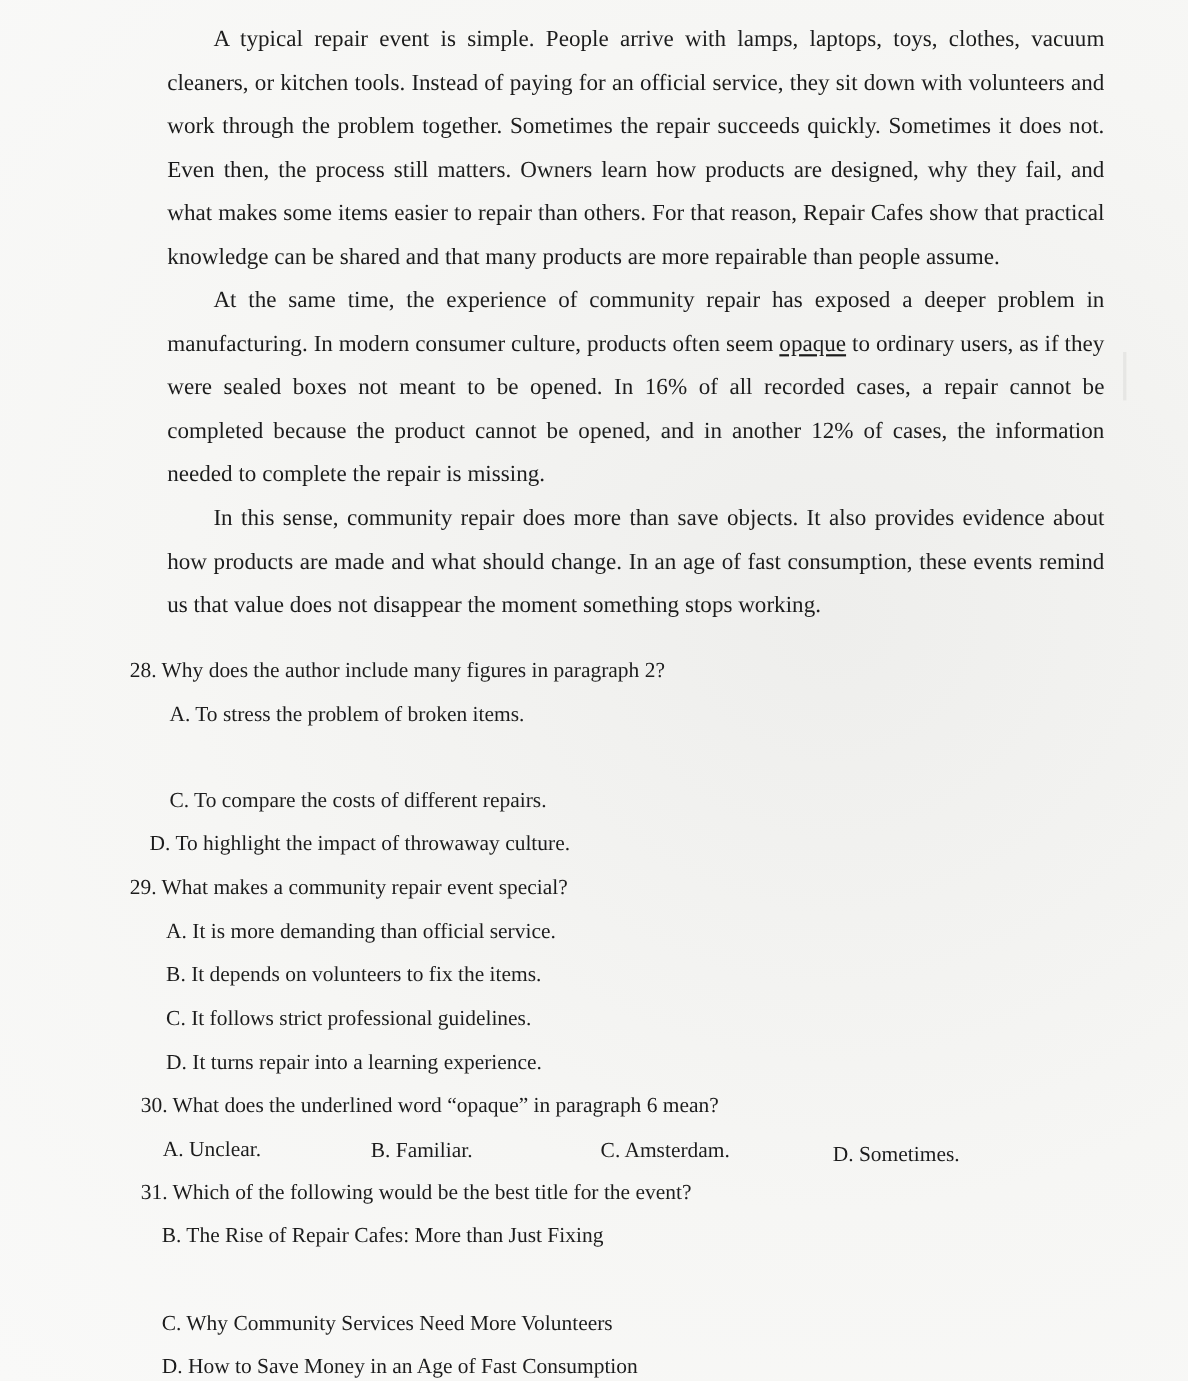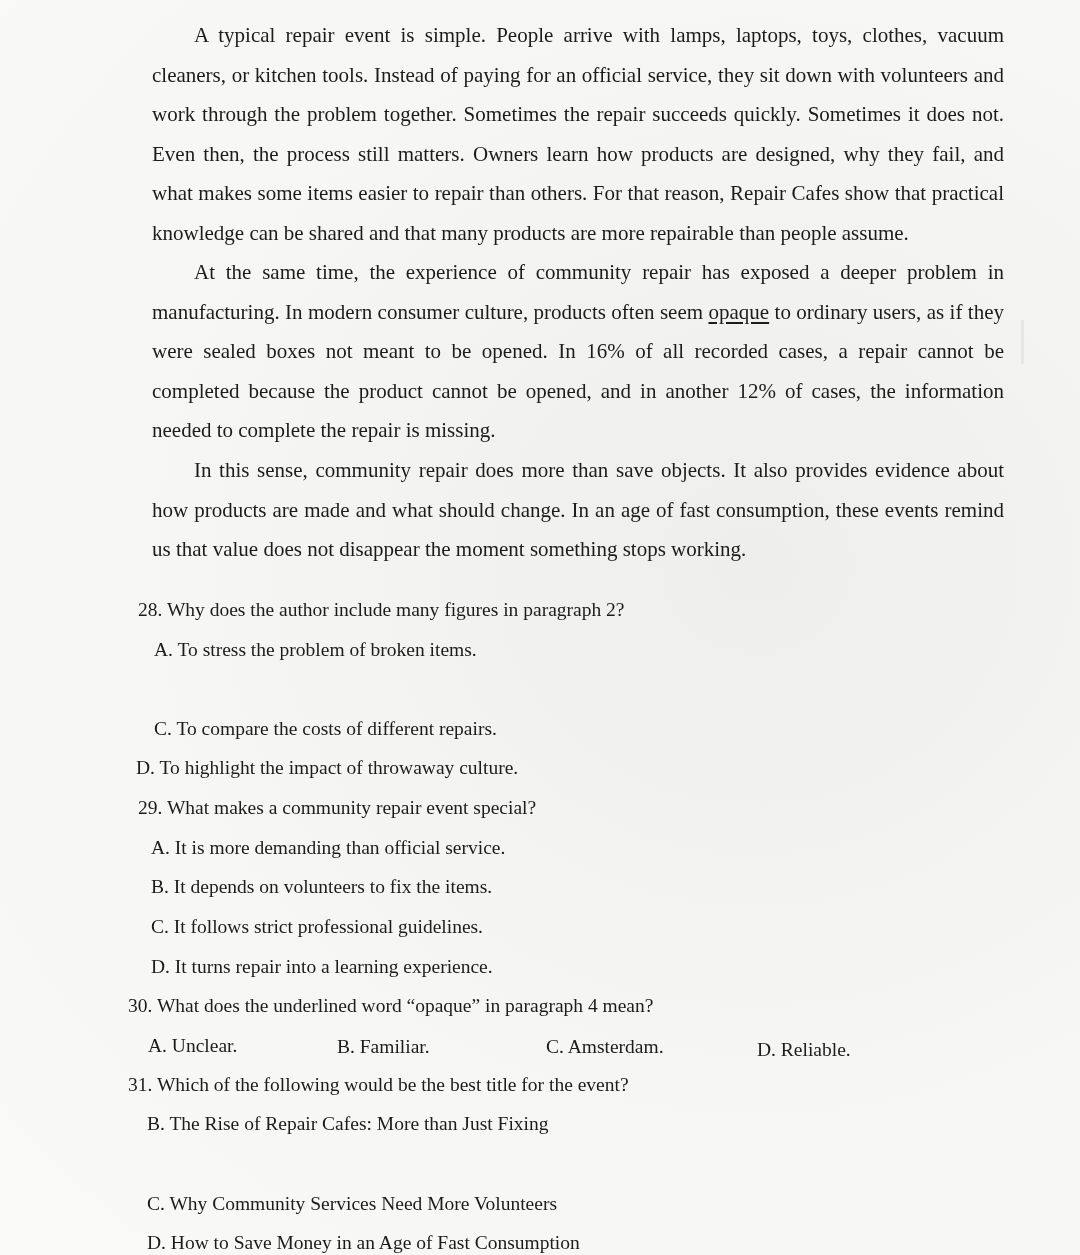--- a/index.html
+++ b/index.html
@@ -20,21 +20,21 @@
     text-align: justify; text-align-last: left;
     margin: 16px;
   }
   .para .indent { display: inline-block; width: 42px; }
   #p1 { top: 0px; }
   #p2 { top: 237px; }
   #p3 { top: 435px; }
   .underline { text-decoration: underline; text-underline-offset: 3px; }
 
   .question {
-    position: absolute; left: 138px; font-size: 19.5px; line-height: 24px; white-space: nowrap;
+    position: absolute; left: 118px; font-size: 19.5px; line-height: 24px; white-space: nowrap;
   }
   .option {
     position: absolute; font-size: 19.5px; line-height: 24px; white-space: nowrap;
   }
   .edge-mark {
     position: absolute; right: 56px; top: 320px; width: 3px; height: 44px;
     background: #e6e6e4;
   }
 </style>
 </head>
@@ -60,26 +60,26 @@
     <span>29.</span>
     <span>What makes a community repair event special?</span>
   </div>
   <div class="option" style="left:151px; top:836px;">A. It is more demanding than official service.</div>
   <div class="option" style="left:151px; top:875px;">B. It depends on volunteers to fix the items.</div>
   <div class="option" style="left:151px; top:915px;">C. It follows strict professional guidelines.</div>
   <div class="option" style="left:151px; top:955px;">D. It turns repair into a learning experience.</div>
 
   <div class="question" style="top:994px; left:128px;">
     <span>30.</span>
-    <span>What does the underlined word “opaque” in paragraph 4 mean?</span>
+    <span>What does the underlined word “opaque” in paragraph 6 mean?</span>
   </div>
   <div class="option" style="left:148px; top:1034px;">A. Unclear.</div>
   <div class="option" style="left:337px; top:1035px;">B. Familiar.</div>
   <div class="option" style="left:546px; top:1035px;">C. Amsterdam.</div>
-  <div class="option" style="left:757px; top:1038px;">D. Reliable.</div>
+  <div class="option" style="left:757px; top:1038px;">D. Sometimes.</div>
 
   <div class="question" style="top:1073px; left:128px;">
     <span>31.</span>
     <span>Which of the following would be the best title for the event?</span>
   </div>
   <div class="option" style="left:147px; top:1112px;">B. The Rise of Repair Cafes: More than Just Fixing</div>
   <div class="option" style="left:147px; top:1192px;">C. Why Community Services Need More Volunteers</div>
   <div class="option" style="left:147px; top:1231px;">D. How to Save Money in an Age of Fast Consumption</div>
 
   <div class="edge-mark"></div>

